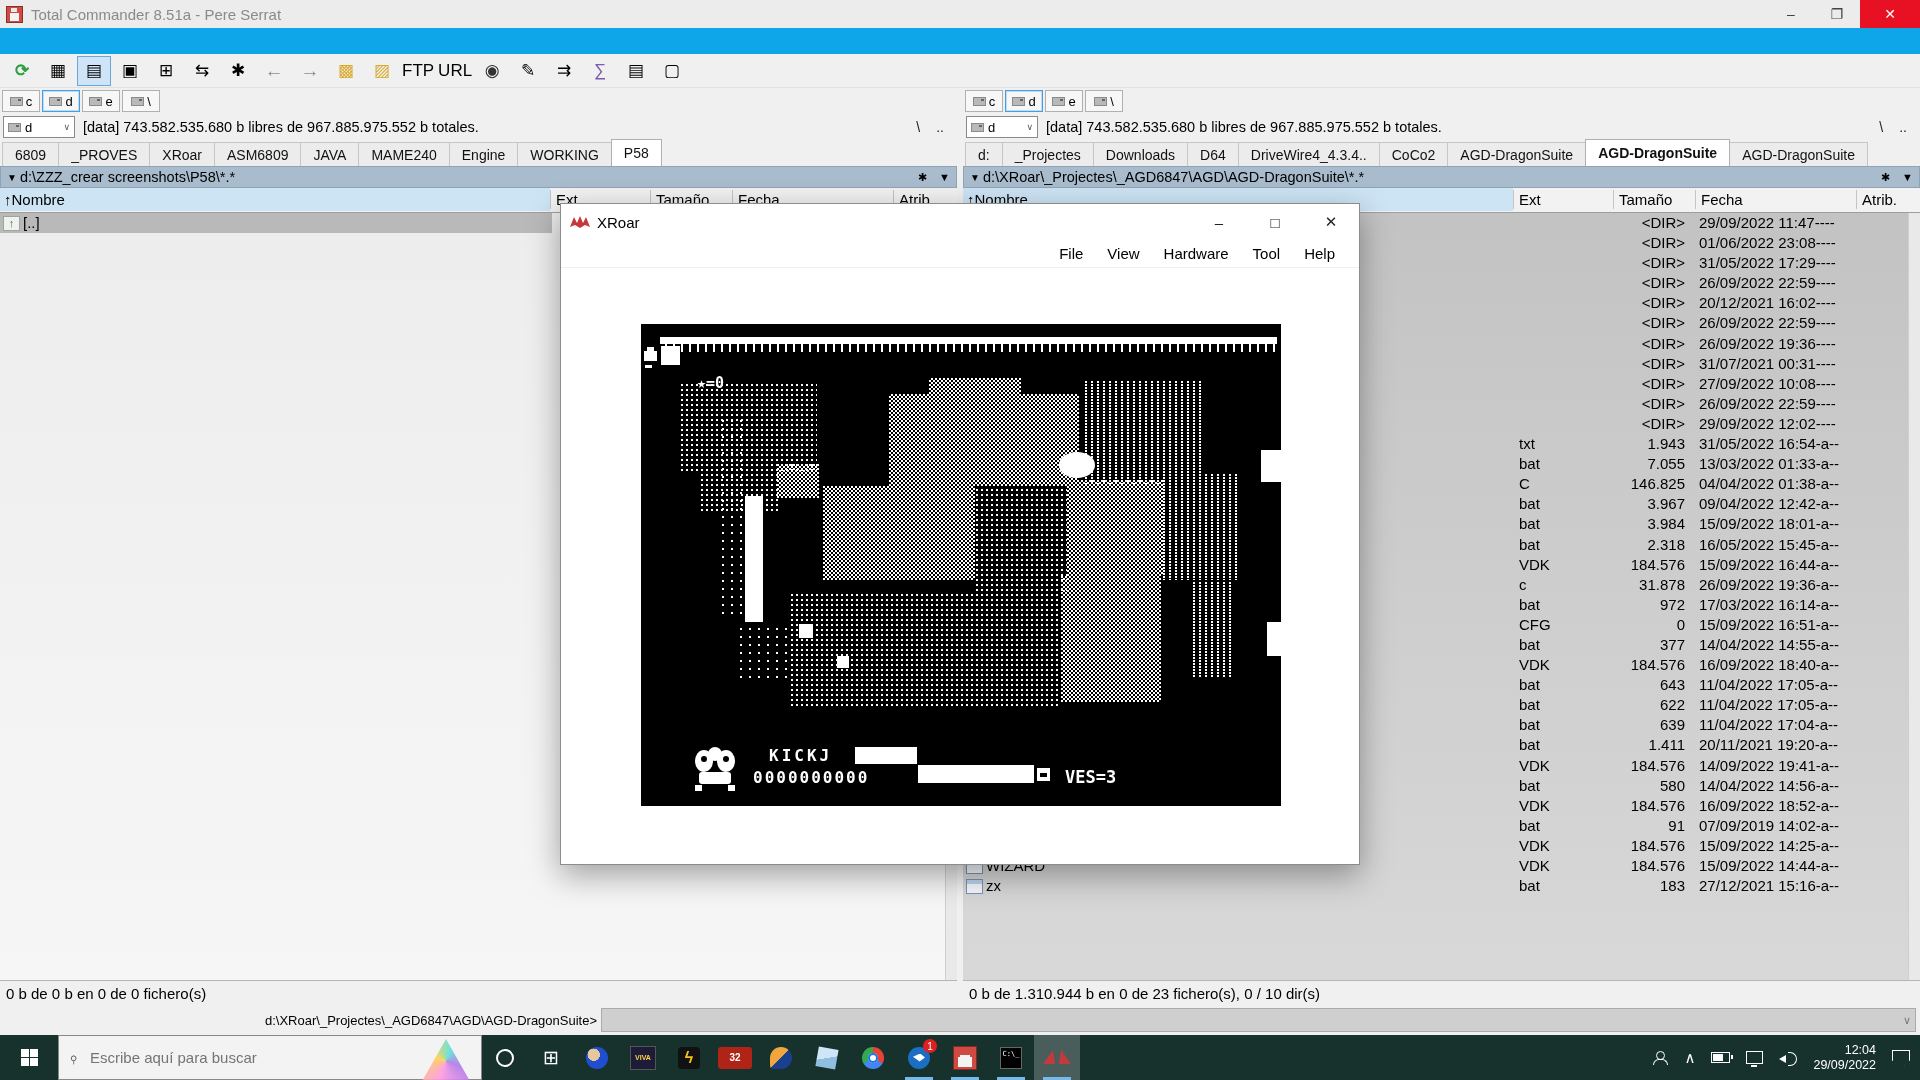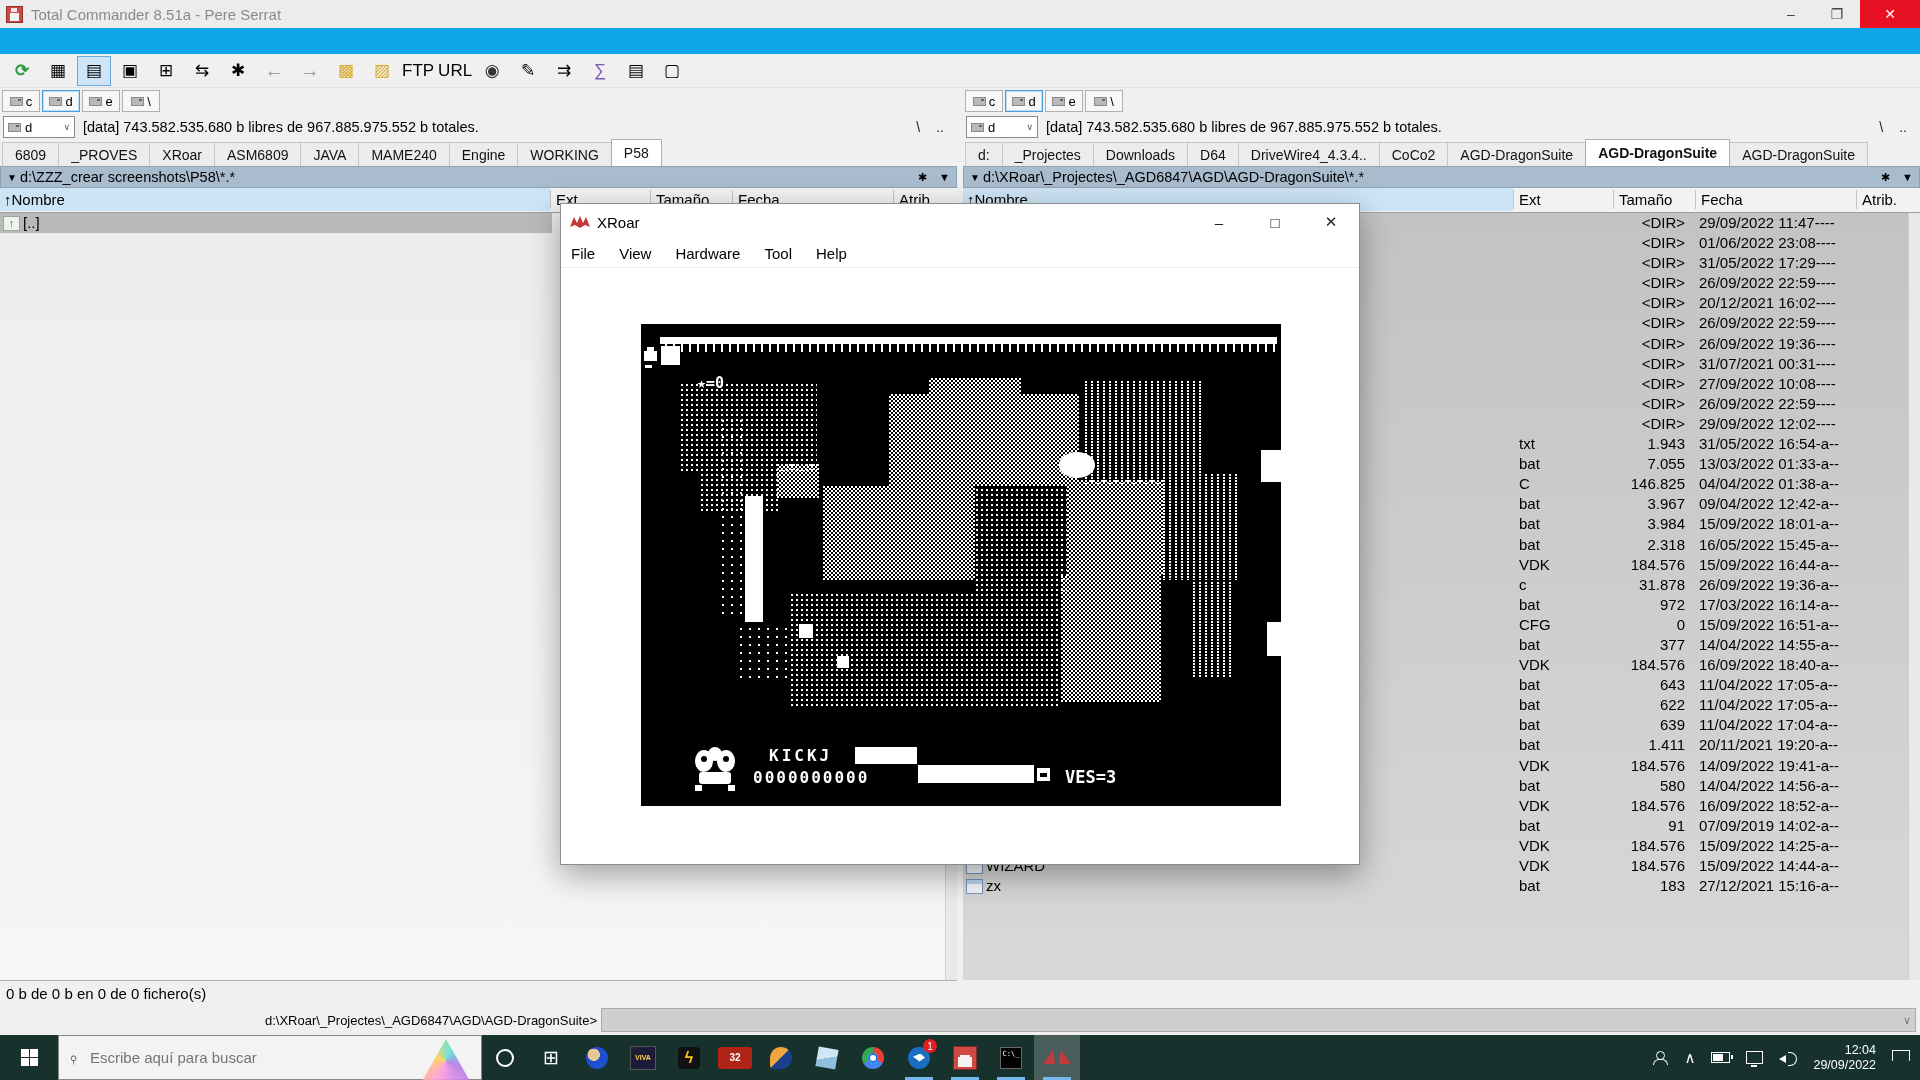--- a/index.html
+++ b/index.html
@@ -90,21 +90,21 @@
   #cmdline{position:absolute;left:0;top:1005px;width:1920px;height:30px;display:flex;align-items:center;background:#f0f0f0;padding-left:265px;box-sizing:border-box;}
   #cmd-label{font-size:13px;margin-right:4px;white-space:nowrap;}
   #cmd-input{flex:1;height:22px;margin-right:4px;background:#cfcfcf;border:1px solid #aaa;display:flex;align-items:center;justify-content:flex-end;color:#777;font-size:11px;padding-right:4px;}
 
   
   #xroar{position:absolute;left:560px;top:203px;width:800px;height:662px;background:#fff;border:1px solid #8c8c8c;box-sizing:border-box;box-shadow:0 10px 30px rgba(0,0,0,.35);z-index:10;}
   #xr-title{height:36px;display:flex;align-items:center;background:#fff;}
   #xr-title .xr-name{font-size:15px;margin-left:6px;}
   #xr-controls{margin-left:auto;display:flex;height:36px;}
   .xrc{width:56px;display:flex;align-items:center;justify-content:center;font-size:15px;color:#222;}
-  #xr-menu{height:27px;display:flex;align-items:center;padding-left:10px;border-bottom:1px solid #f0f0f0;}
+  #xr-menu{height:27px;display:flex;align-items:center;padding-left:10px;border-bottom:1px solid #f0f0f0;justify-content:flex-end;}
   .xr-menu-item{margin-right:24px;font-size:15px;}
   #game{position:absolute;left:80px;top:120px;width:640px;height:482px;background:#000;}
   .dragon{width:22px;height:16px;margin-left:8px;}
 
   
   #taskbar{position:absolute;left:0;top:1035px;width:1920px;height:45px;background:#17312d;display:flex;align-items:stretch;color:#fff;}
   #start-btn{width:58px;display:flex;align-items:center;justify-content:center;}
   .win-logo{width:17px;height:17px;display:grid;grid-template-columns:8px 8px;grid-template-rows:8px 8px;gap:1px;}
   .win-logo i{background:#fff;}
   #search-box{width:424px;background:#f3f3f3;color:#5f5f5f;display:flex;align-items:center;position:relative;border:1px solid #888;box-sizing:border-box;}
@@ -712,20 +712,23 @@
           <span class="fname">zx</span>
           <span class="fext">bat</span>
           <span class="fsize">183</span>
           <span class="fdatewrap">
             <span>27/12/2021 15:16</span>
             <span>-a--</span>
           </span>
         </div>
       <div class="vscroll"></div>
     </div>
+    <div class="statusbar">
+      <span>0 b de 1.310.944 b en 0 de 23 fichero(s), 0 / 10 dir(s)</span>
+    </div>
   </div>
 
   <div id="cmdline">
     <span id="cmd-label">d:\XRoar\_Projectes\_AGD6847\AGD\AGD-DragonSuite&gt;</span>
     <div id="cmd-input">
       <span>∨</span>
     </div>
   </div>
 
   <div id="xroar">

